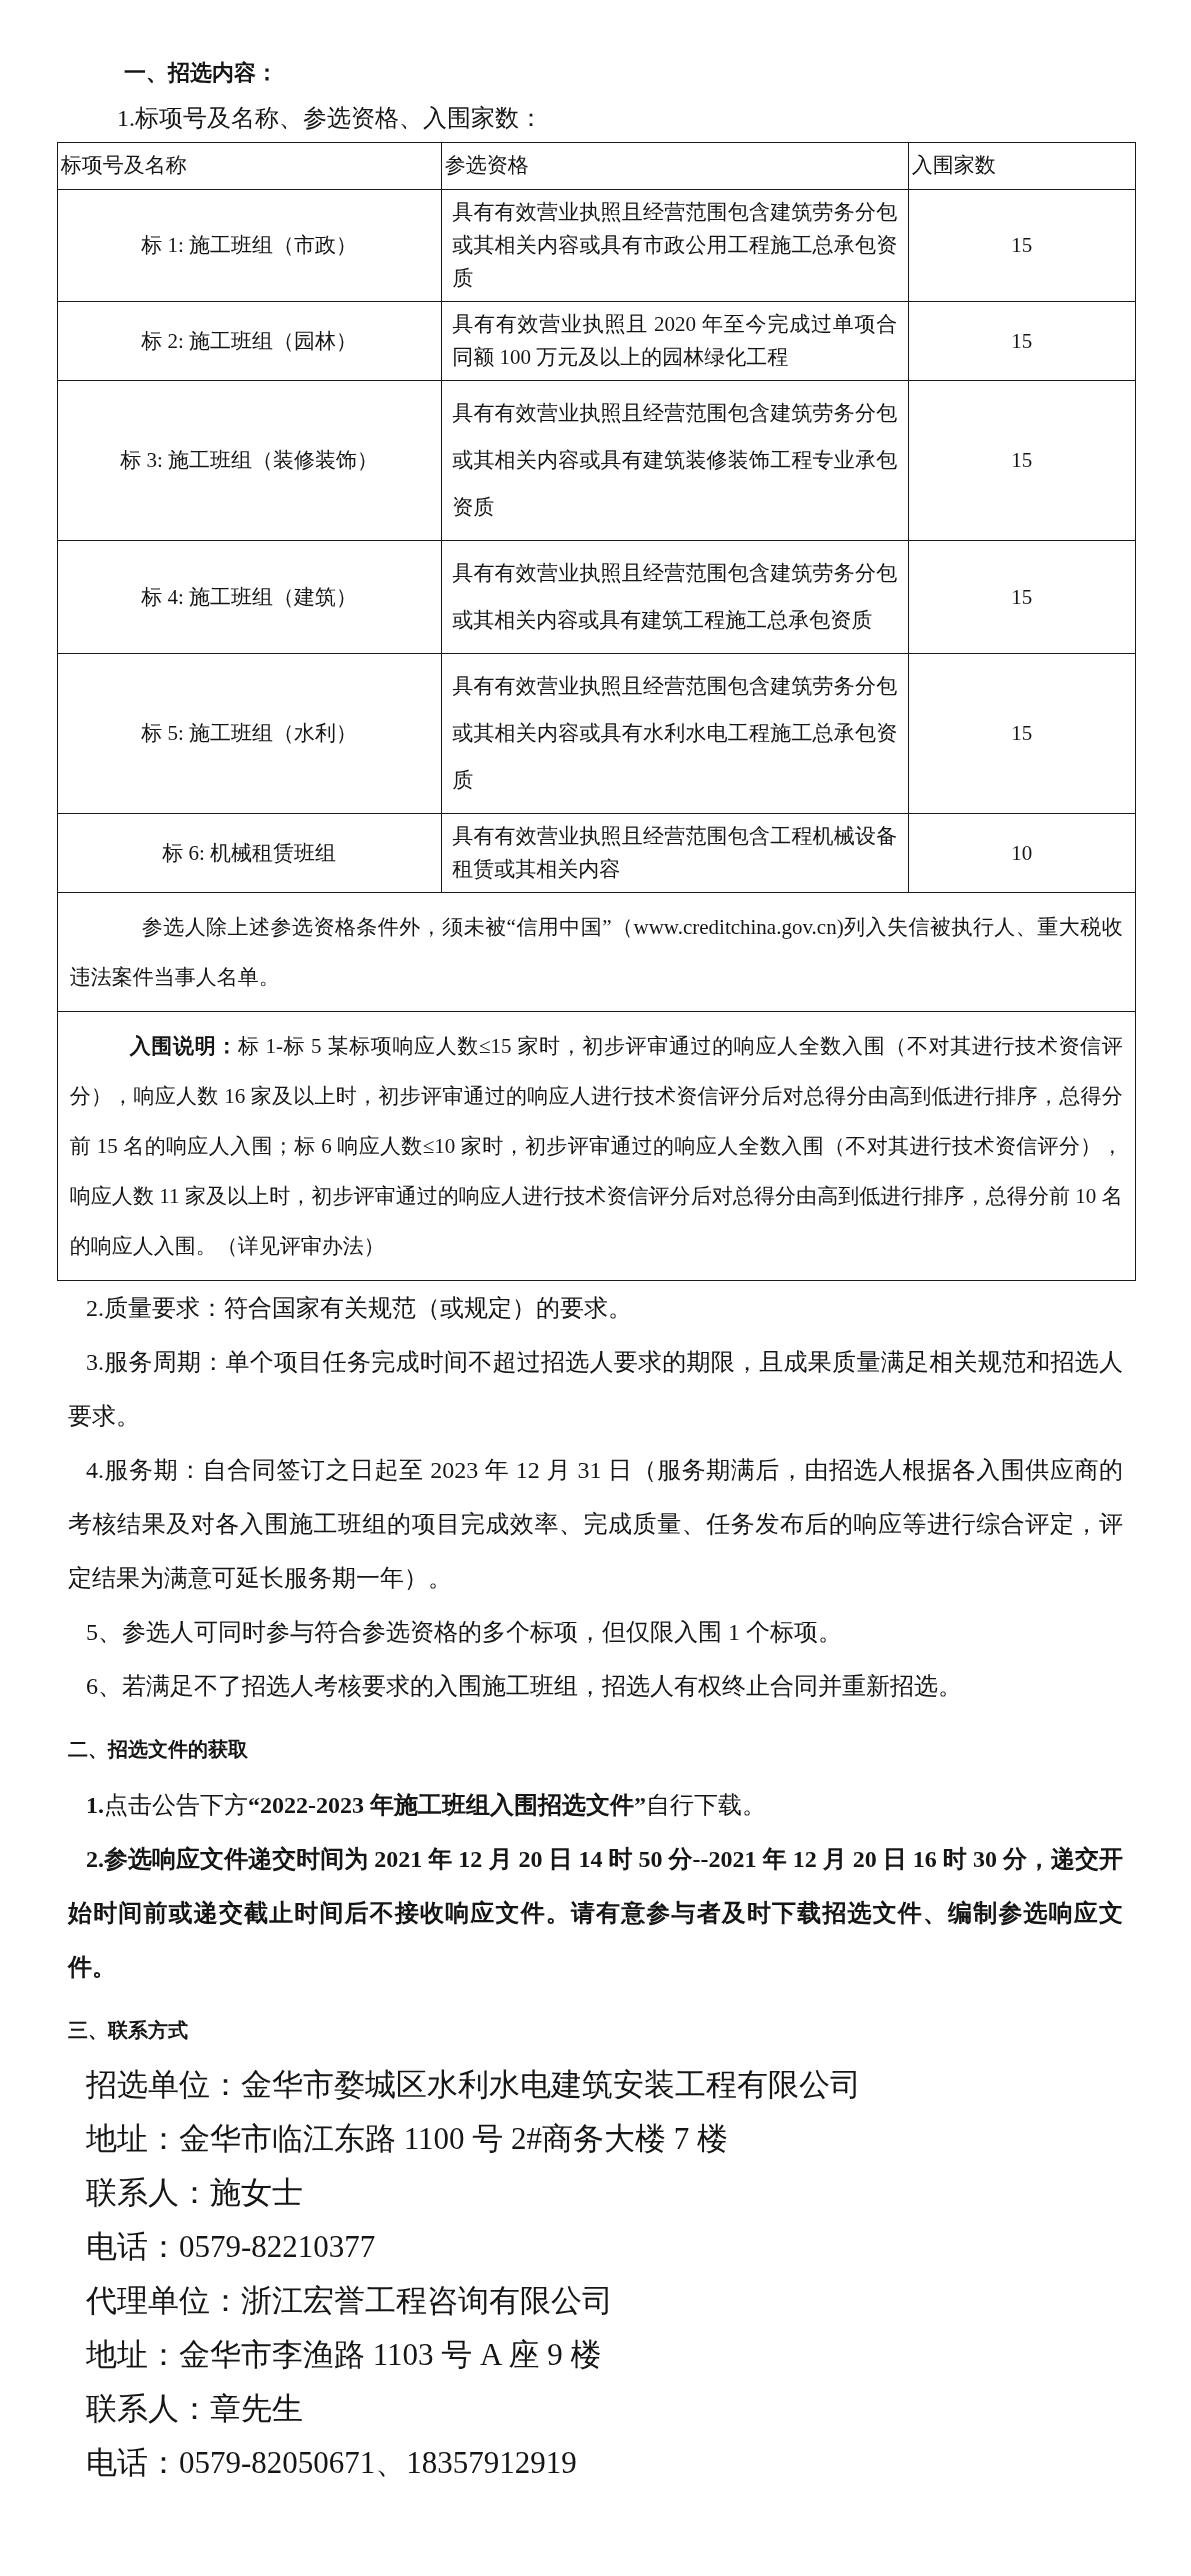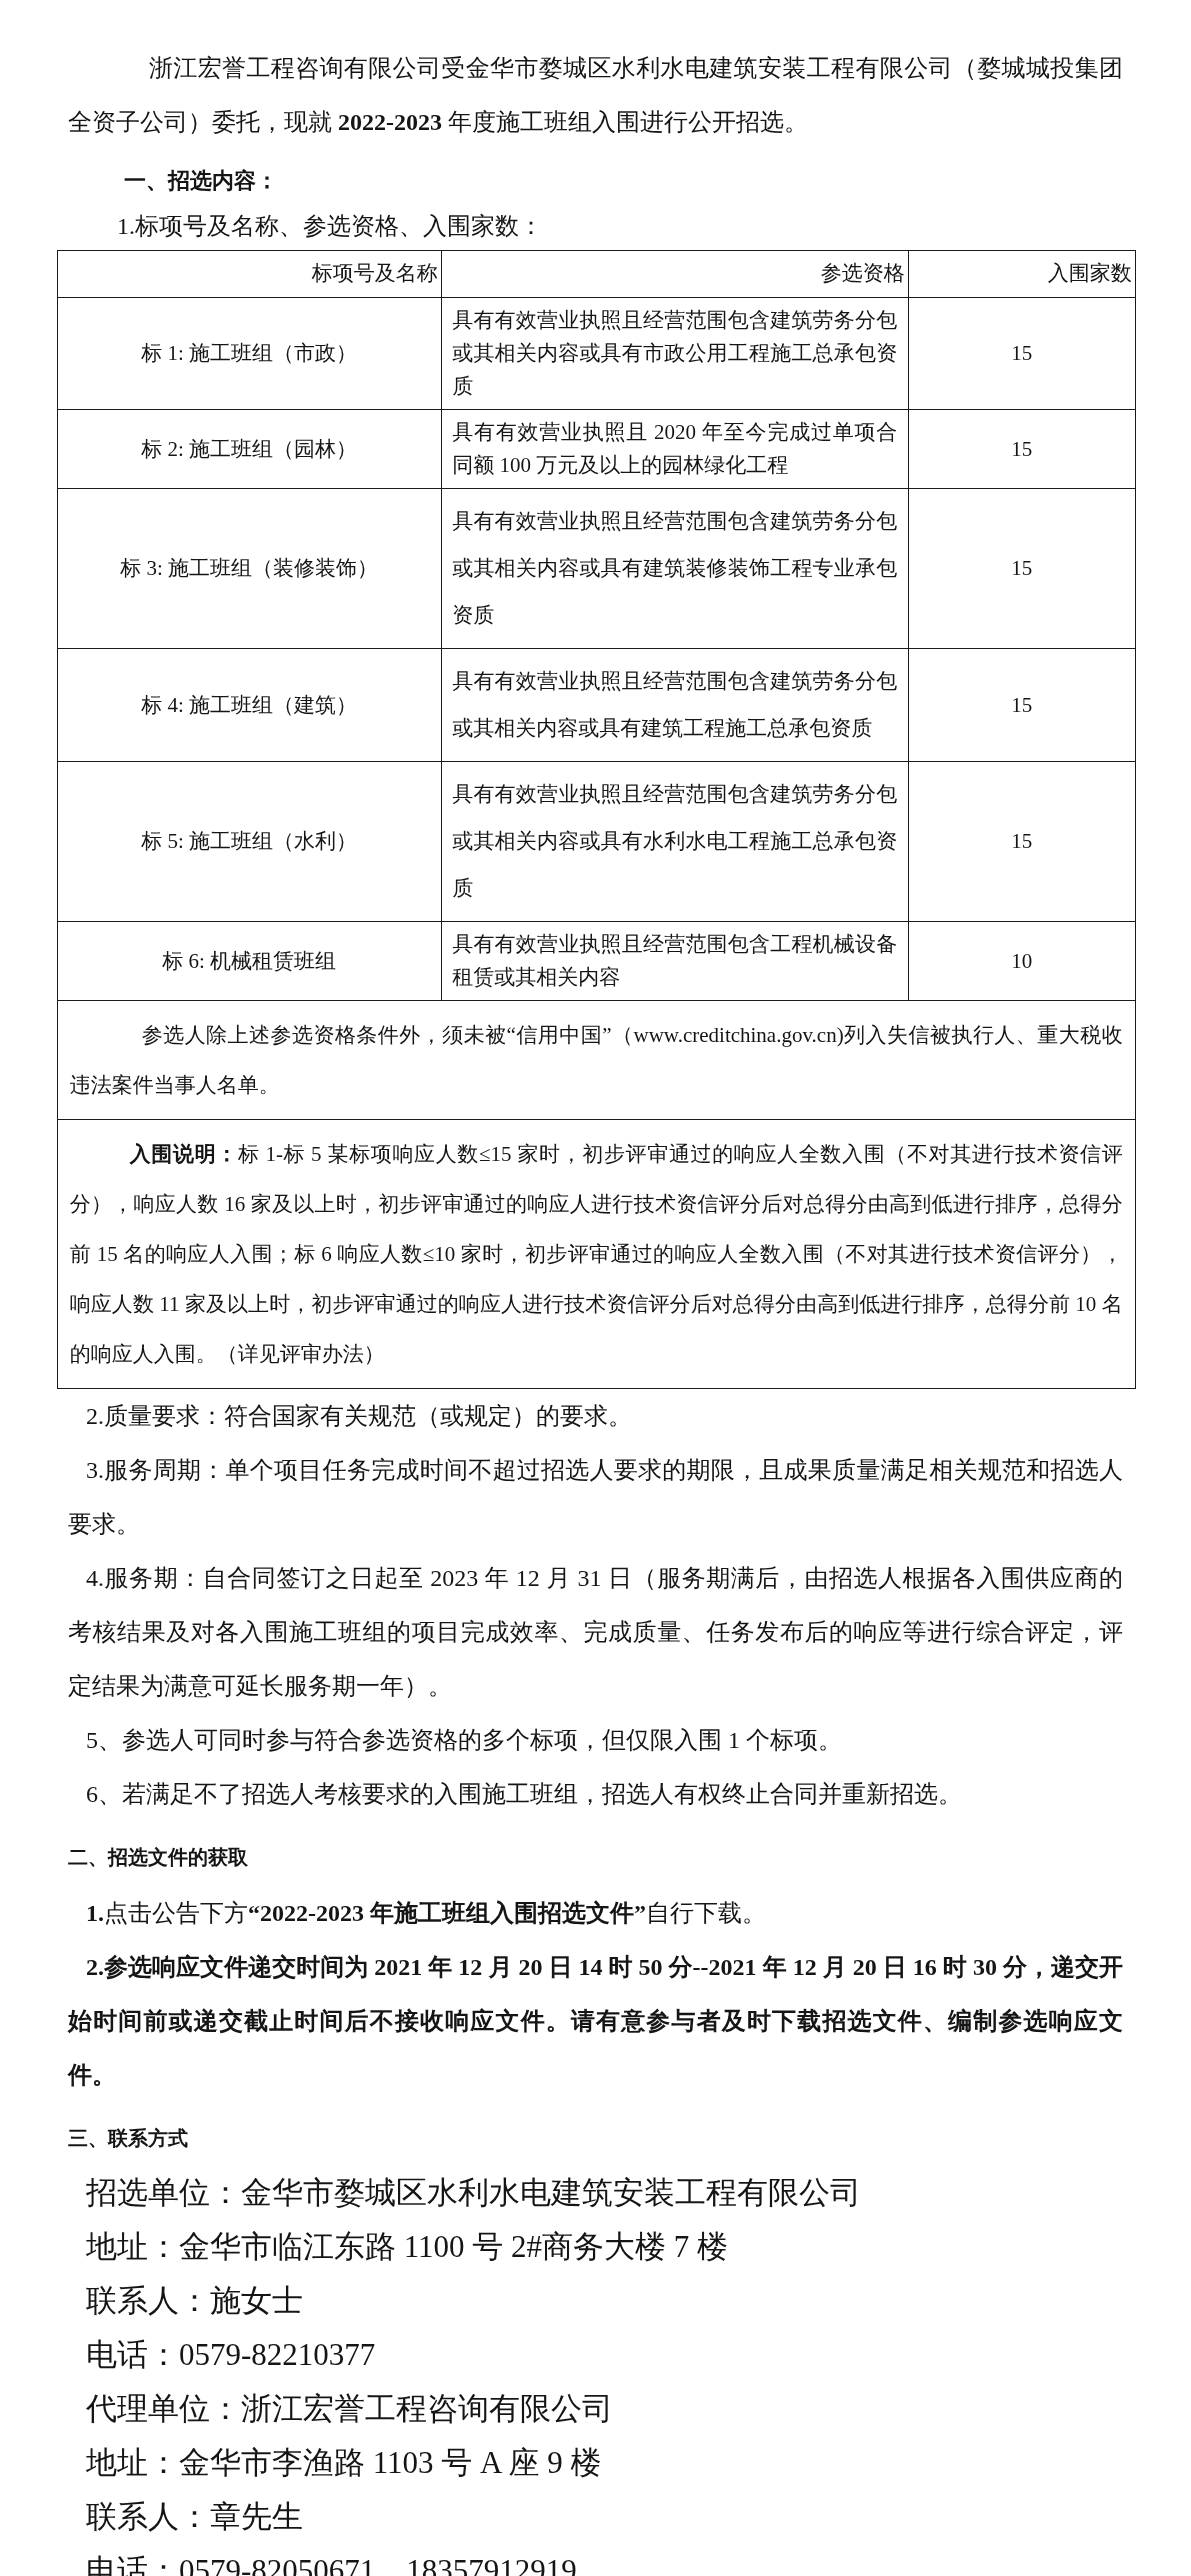--- a/index.html
+++ b/index.html
@@ -48,21 +48,21 @@
     font-weight: normal;
     vertical-align: middle;
     word-break: break-all;
   }
   col.c1 { width: 384px; }
   col.c2 { width: 467px; }
   col.c3 { width: 227px; }
   th.hdr {
     font-size: 22.5px;
     font-weight: bold;
-    text-align: right;
+    text-align: left;
     padding: 6.8px 3px;
     line-height: 33px;
   }
   td.lot-name { text-align: center; padding: 4.5px 7.5px; }
   td.qual { text-align: justify; padding: 6px 10.5px; }
   td.quota { text-align: center; padding: 4.5px 6px; }
   tr.tight td { line-height: 33px; }
   tr.tight td.qual { padding-top: 6px; padding-bottom: 6px; }
   tr.loose td { line-height: 47px; }
   tr.loose td.qual { padding-top: 9px; padding-bottom: 9px; }
@@ -81,21 +81,20 @@
     line-height: 54px;
     padding-left: 18px;
     margin: 0;
   }
 </style>
 </head>
 <body>
 
 <div class="page">
 
-  <p class="para opening"><span>浙江宏誉工程咨询有限公司受金华市婺城区水利水电建筑安装工程有限公司（婺城城投集团全资子公司）委托，现就 </span><span class="bold">2022-2023</span><span> 年度施工班组入围进行公开招选。</span></p>
 
   <div class="h1">一、招选内容：</div>
 
   <p class="para indent-md" style="line-height:42px; margin-bottom:3px;">1.标项号及名称、参选资格、入围家数：</p>
 
   <table class="tender">
     <colgroup>
         <col class="c1">
         <col class="c2">
         <col class="c3">

